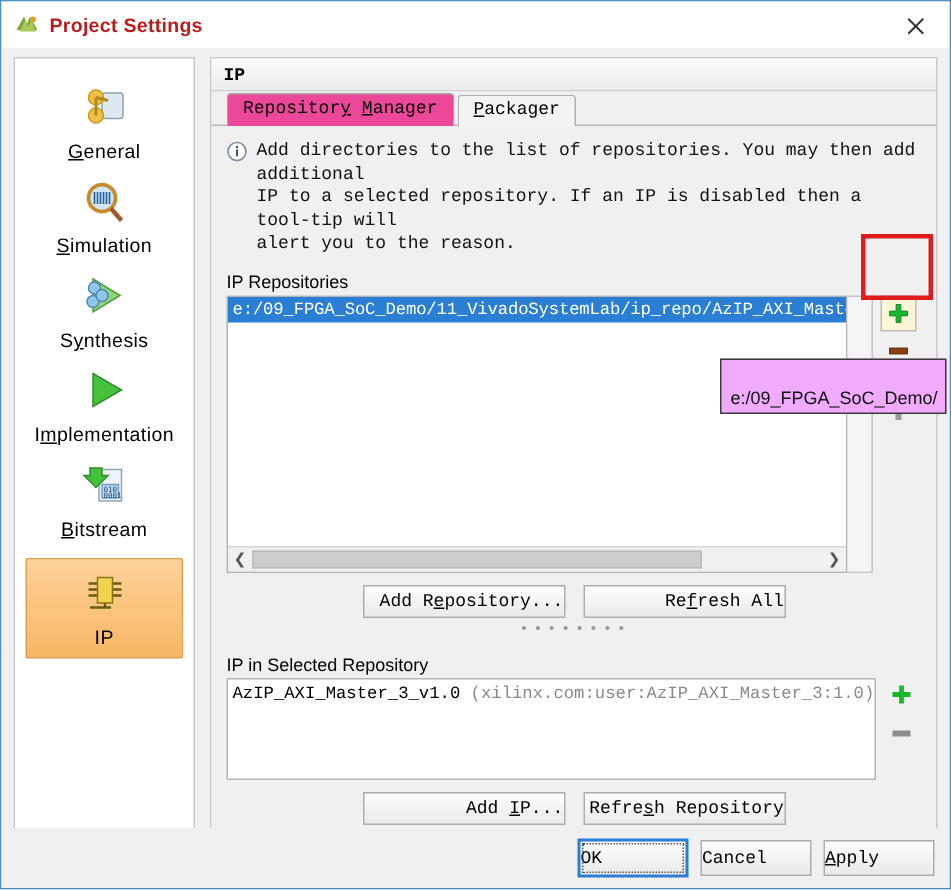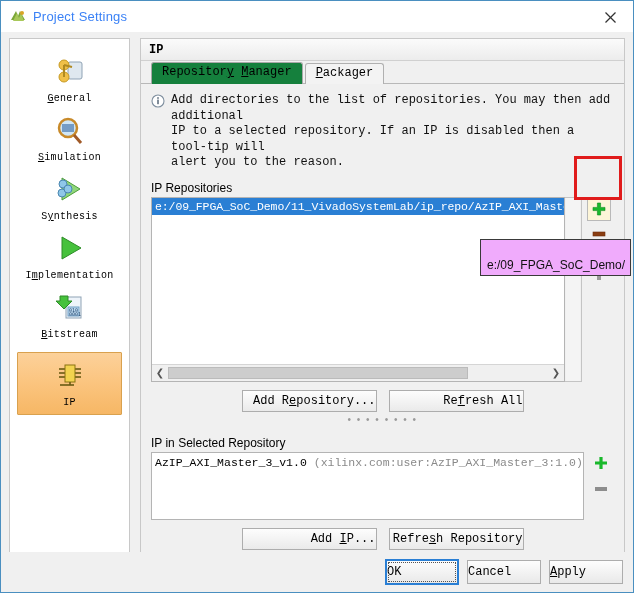--- a/index.html
+++ b/index.html
@@ -39,23 +39,24 @@
   #title-icon {
     width: 18px;
     height: 18px;
     margin-left: 8px;
     margin-right: 6px;
     position: relative;
     flex: 0 0 auto;
   }
   #title-text {
     font-size: 13px;
-    color: #3b82f6;
+    color: #b91c1c;
     font-family: "Liberation Sans", sans-serif;
     letter-spacing: 0.2px;
+    font-weight: bold;
   }
   #close-btn {
     position: absolute;
     right: 8px;
     top: 4px;
     width: 30px;
     height: 24px;
     display: flex;
     align-items: center;
     justify-content: center;
@@ -92,22 +93,22 @@
     box-sizing: border-box;
     cursor: pointer;
   }
   .side-item .side-icon {
     width: 40px;
     height: 36px;
     position: relative;
   }
   .side-item .side-label {
     margin-top: 2px;
-    font-family: Liberation Mono, monospace;
-    font-size: 10px;
+    font-family: Liberation Sans, sans-serif;
+    font-size: 13px;
     color: #000;
     letter-spacing: 0.3px;
   }
   .side-item.selected {
     background: linear-gradient(to bottom, #fcd19a 0%, #fbc47e 50%, #f6b765 100%);
     border: 1px solid #d9a14e;
     width: 105px;
     margin: 6px auto 0 auto;
     border-radius: 1px;
     padding: 6px 0 6px 0;
@@ -167,21 +168,21 @@
     border: 1px solid #b0b0b0;
     border-bottom: none;
     background: #fafafa;
     position: relative;
     z-index: 2;
     cursor: pointer;
     border-radius: 3px 3px 0 0;
     line-height: 15px;
   }
   .tab.active {
-    background: #15803d;
+    background: #ec4899;
     border-color: #a8a8a8;
     padding-bottom: 4px;
   }
   .tab.inactive {
     background: #f3f3f3;
     margin-left: 2px;
   }
 
   
   #panel-content {

